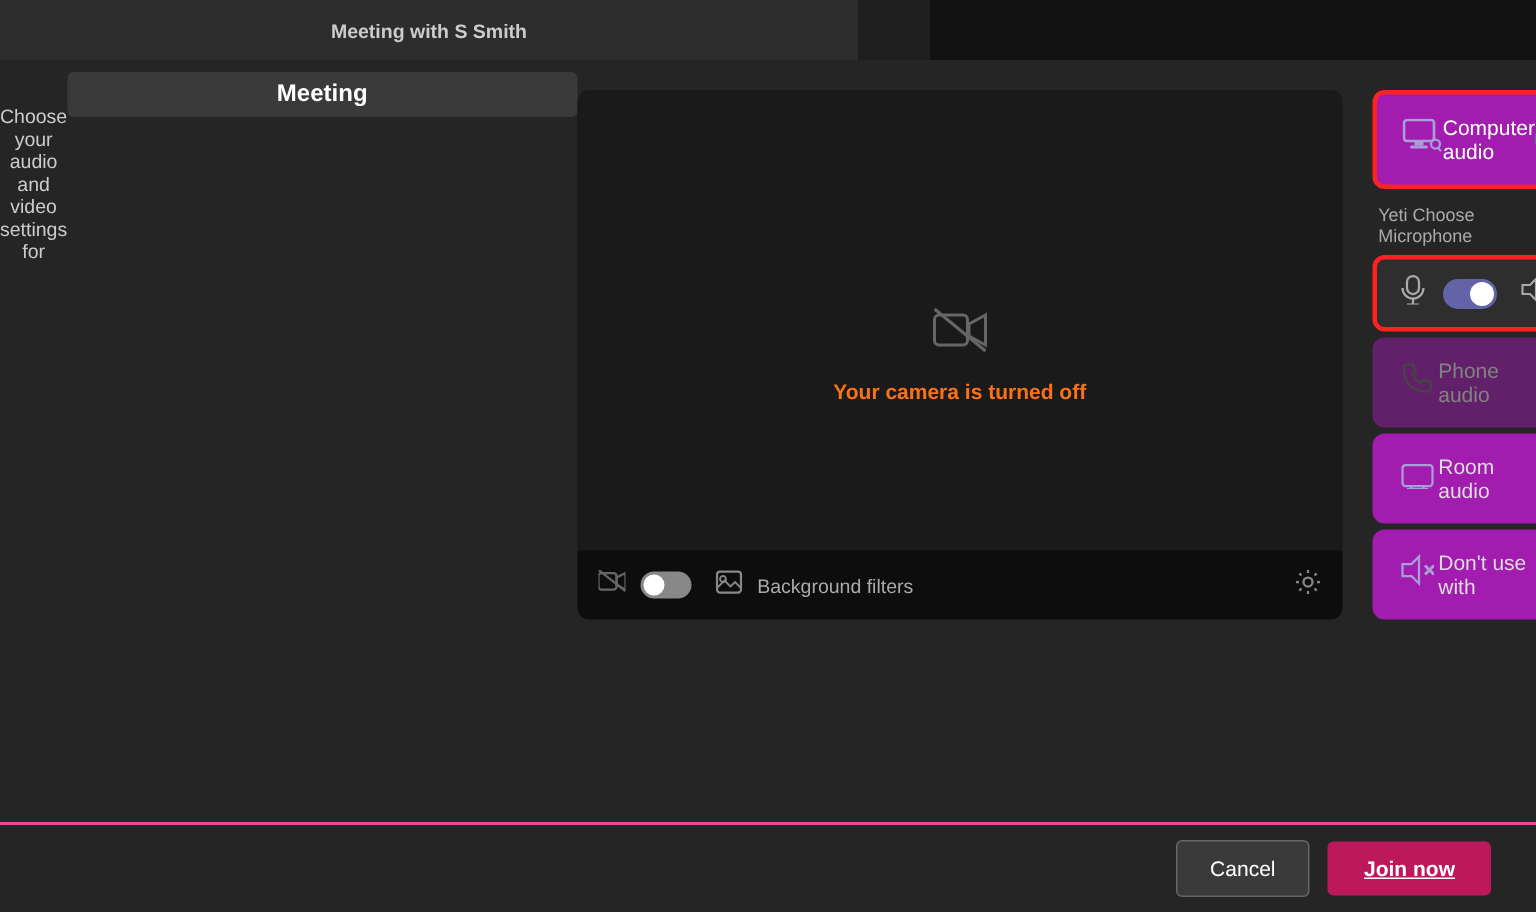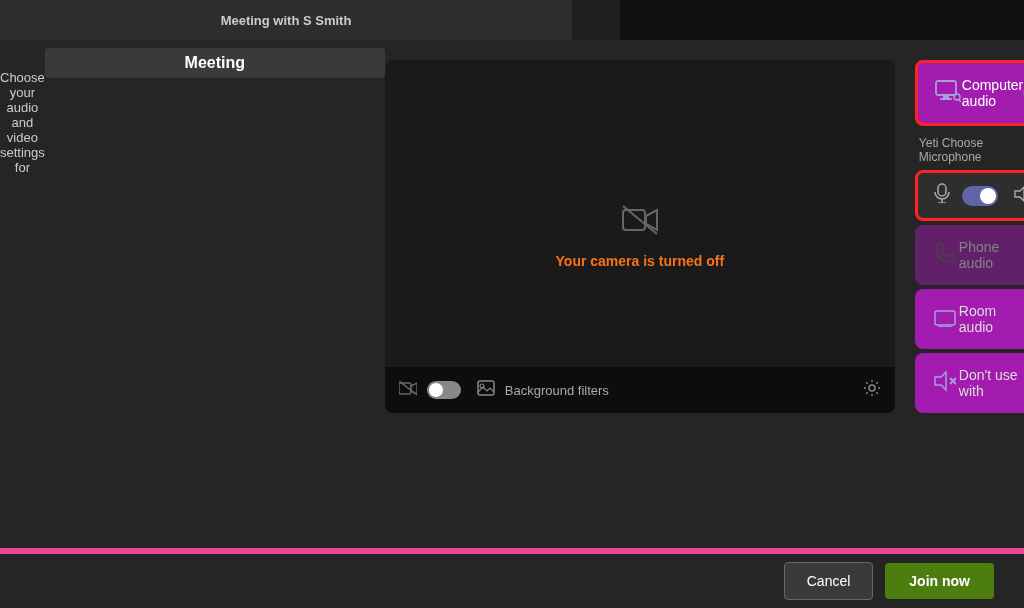--- a/index.html
+++ b/index.html
@@ -262,40 +262,41 @@
       bottom: 0;
       left: 0;
       right: 0;
       height: 60px;
       display: flex;
       align-items: center;
       justify-content: flex-end;
       padding: 0 30px;
       gap: 12px;
       background: #252525;
-      border-top: 6px solid #ec4899;
+      border-top: 2px solid #ec4899;
     }
     .btn-cancel {
       background: #3a3a3a;
       border: 1px solid #666;
       color: #fff;
       padding: 10px 22px;
       border-radius: 4px;
       font-size: 14px;
       cursor: pointer;
     }
     .btn-join {
-      background: #4d7c0f;
+      background: #be185d;
       border: none;
       color: #fff;
       padding: 10px 24px;
       border-radius: 4px;
       font-size: 14px;
       font-weight: 600;
       cursor: pointer;
+      text-decoration: underline;
     }
   </style>
 </head>
 <body>
 
 <div class="title-bar">
   <span class="title-bar-text">Meeting with S Smith</span>
 </div>
 
 <div class="top-right-area"></div>

